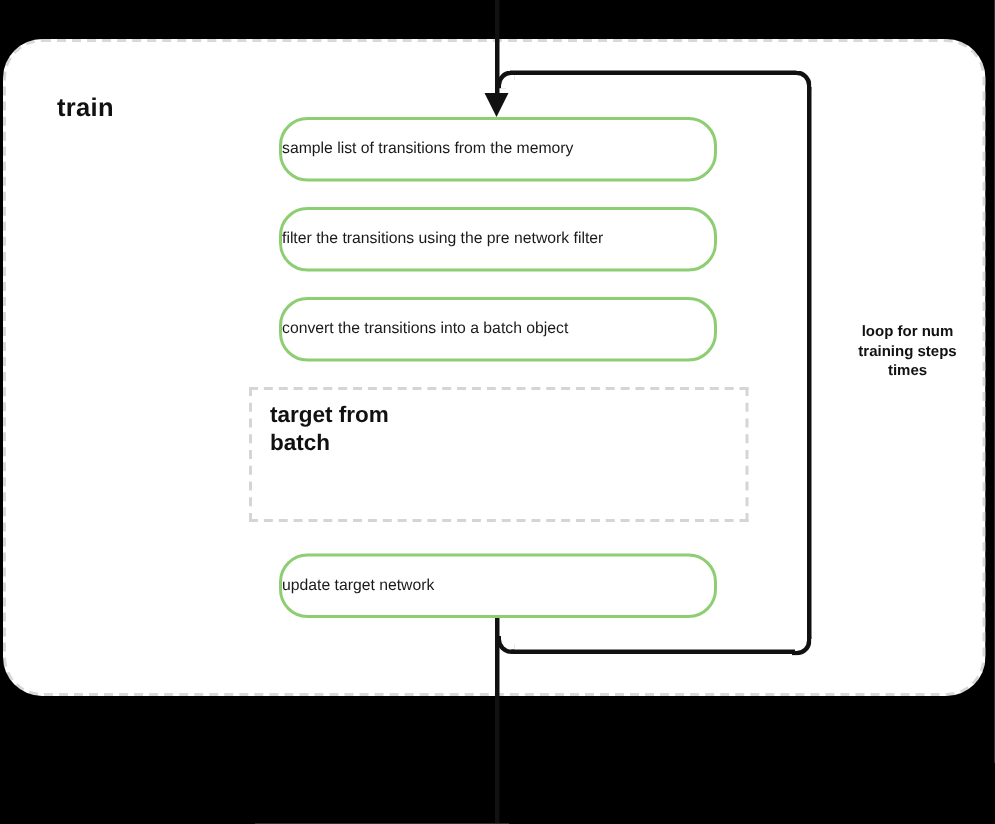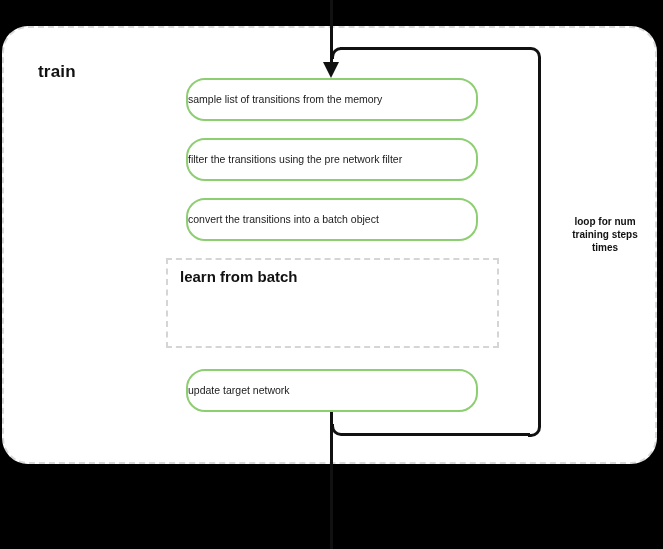--- a/index.html
+++ b/index.html
@@ -228,21 +228,21 @@
 
   <div class="proc-box box-3">
     <span>convert the transitions into a batch object</span>
   </div>
 
   <div class="proc-box box-2">
     <span>filter the transitions using the pre network filter</span>
   </div>
 
   <div class="sub-box">
-    <div class="sub-box-title">learn from batch</div>
+    <div class="sub-box-title">target from batch</div>
   </div>
 
   <div class="proc-box box-4">
     <span>update target network</span>
   </div>
 
   <div class="loop-label">loop for num training steps times</div>
 
 </div>
 

